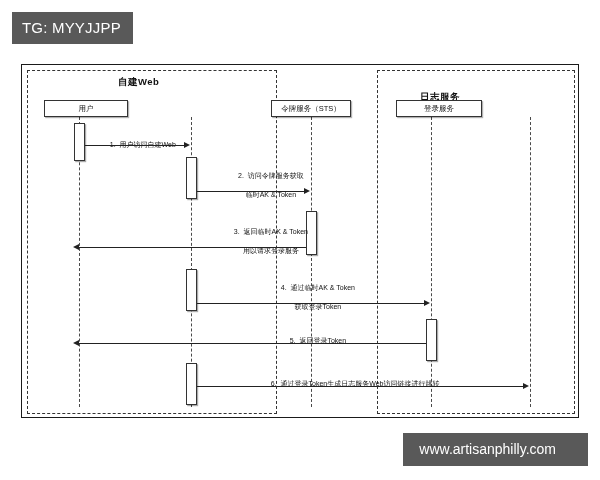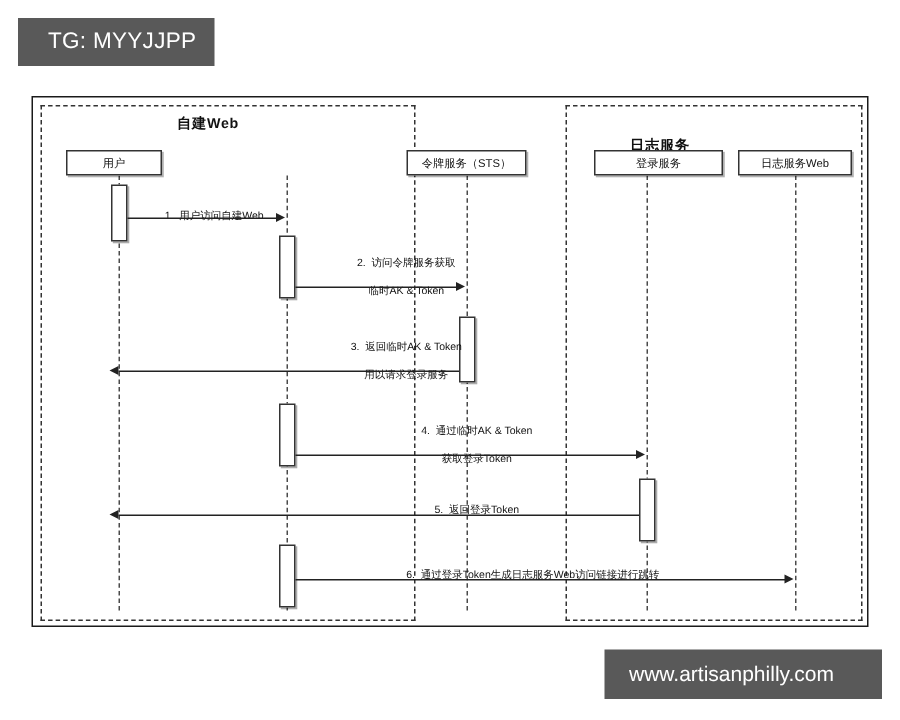--- a/index.html
+++ b/index.html
@@ -18,21 +18,21 @@
 
   
   #tg-badge {
     position: absolute;
     left: 12px;
     top: 12px;
     background: #595959;
     color: #ffffff;
     font-size: 15px;
     line-height: 1;
-    padding: 8px 12px 9px 20px;
+    padding: 8px 12px 9px 10px;
     letter-spacing: 0.2px;
     white-space: nowrap;
   }
 
   
   #watermark {
     position: absolute;
     right: 12px;
     bottom: 14px;
     background: #595959;
@@ -139,36 +139,33 @@
 
   <div class="group-box" style="left:355px; top:5px; width:198px; height:344px;"></div>
   <div class="group-title" style="left:398px; top:11px;margin-top:15px;">日志服务</div>
 
   <div class="lifeline-line" style="left:57px; top:52px; height:290px;"></div>
   <div class="lifeline-line" style="left:169px; top:52px; height:290px;"></div>
   <div class="lifeline-line" style="left:289px; top:52px; height:290px;"></div>
   <div class="lifeline-line" style="left:409px; top:52px; height:290px;"></div>
   <div class="lifeline-line" style="left:508px; top:52px; height:290px;"></div>
 
-  <div class="lifeline-head" style="left:22px; top:35px; width:64px;">
+  <div class="lifeline-head" style="left:22px; top:35px; width:84px;">
     <span>用户</span>
   </div>
 
 
   <div class="lifeline-head" style="left:249px; top:35px; width:80px;">
     <span>令牌服务（STS）</span>
   </div>
 
   <div class="lifeline-head" style="left:374px; top:35px; width:86px;">
     <span>登录服务</span>
   </div>
 
-  <div class="lifeline-head" style="left:470px; top:35px; width:76px;">
-    <span>日志服务Web</span>
-  </div>
 
   <div class="activation" style="left:52px; top:58px; height:38px;"></div>
 
   <div class="activation" style="left:164px; top:92px; height:42px;"></div>
 
   <div class="activation" style="left:164px; top:204px; height:42px;"></div>
 
   <div class="activation" style="left:164px; top:298px; height:42px;"></div>
 
   <div class="activation" style="left:284px; top:146px; height:44px;"></div>

